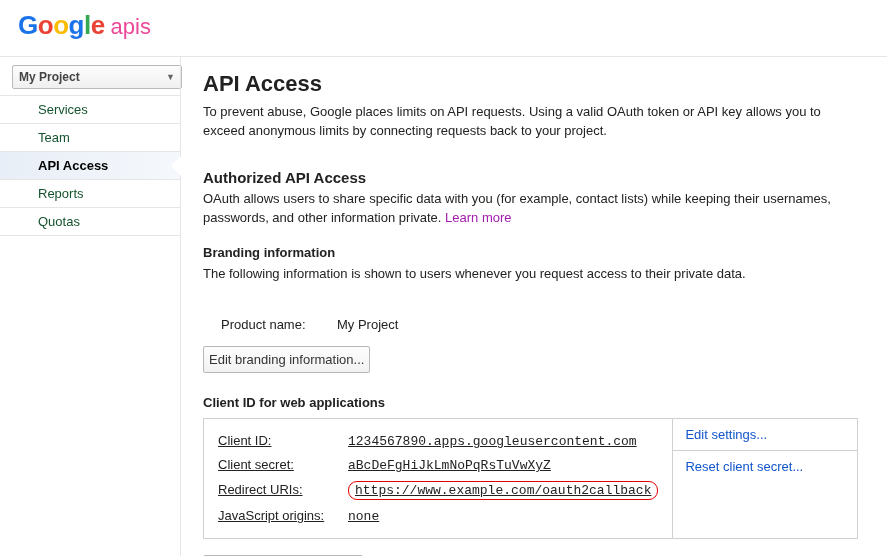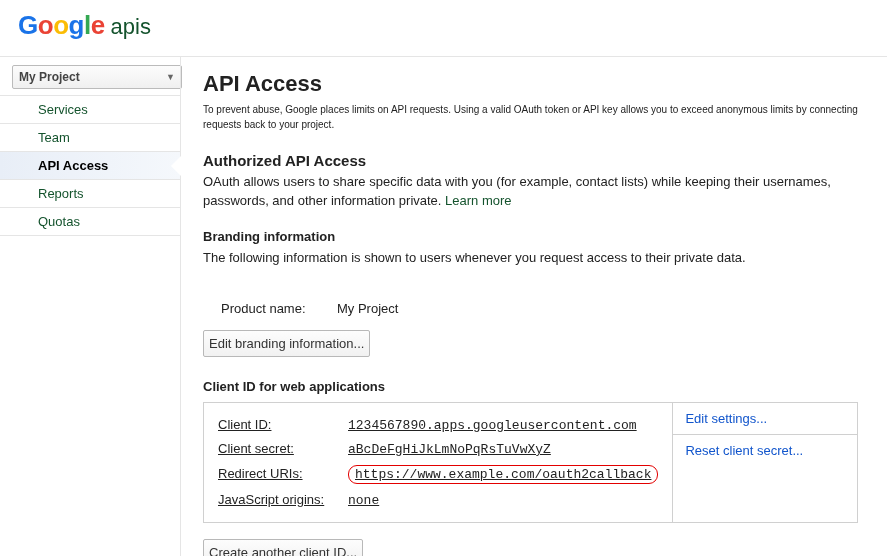--- a/index.html
+++ b/index.html
@@ -5,21 +5,21 @@
     * { box-sizing: border-box; margin: 0; padding: 0; }
     body { font-family: Arial, sans-serif; font-size: 13px; color: #222; background: #fff; }
     
     .header { padding: 10px 18px 6px; }
     .logo { display: inline-flex; align-items: baseline; }
     .logo-google { font-size: 26px; font-weight: bold; letter-spacing: -0.5px; }
     .g-b { color: #1a73e8; }
     .g-r { color: #ea4335; }
     .g-y { color: #fbbc04; }
     .g-g { color: #34a853; }
-    .logo-apis { color: #14532d; font-size: 22px; margin-left: 6px; font-weight: normal; }
+    .logo-apis { color: #ec4899; font-size: 22px; margin-left: 6px; font-weight: normal; }
     
     .topbar { height: 10px; border-bottom: 1px solid #e5e5e5; }
     
     .container { display: flex; }
     
     .sidebar { width: 180px; flex-shrink: 0; }
     .project-select {
       width: 170px; margin: 8px 0 6px 12px; padding: 4px 6px;
       background: linear-gradient(#fcfcfc, #f0f0f0);
       border: 1px solid #bbb; border-radius: 2px;
@@ -40,25 +40,25 @@
     }
     .nav li.active::after {
       content: ''; position: absolute; right: -1px; top: 50%; transform: translateY(-50%);
       width: 0; height: 0; border-top: 10px solid transparent;
       border-bottom: 10px solid transparent; border-right: 10px solid #fff;
     }
     
     .main { flex: 1; border-left: 1px solid #e5e5e5; padding: 14px 22px 24px; max-width: 700px; }
     
     h1 { font-size: 22px; font-weight: bold; margin-bottom: 6px; }
-    .desc { font-size: 10px; line-height: 1.45; margin-bottom: 20px; }
+    .desc { font-size: 13px; line-height: 1.45; margin-bottom: 28px; }
     
     h2 { font-size: 15px; font-weight: bold; margin-bottom: 4px; }
     .sub-desc { font-size: 13px; line-height: 1.45; margin-bottom: 18px; }
-    a.link { color: #14532d; text-decoration: none; cursor: pointer; }
+    a.link { color: #a21caf; text-decoration: none; cursor: pointer; }
     
     h3 { font-size: 13px; font-weight: bold; margin-bottom: 6px; }
     .branding-desc { font-size: 13px; margin-bottom: 4px; }
     
     .info-row { display: flex; margin-bottom: 6px; padding-left: 18px; font-size: 13px; margin-top: 36px; }
     .info-label { width: 116px; }
     .info-val { }
     .mono { font-family: "Courier New", monospace; font-size: 13px; }
     
     .btn {

